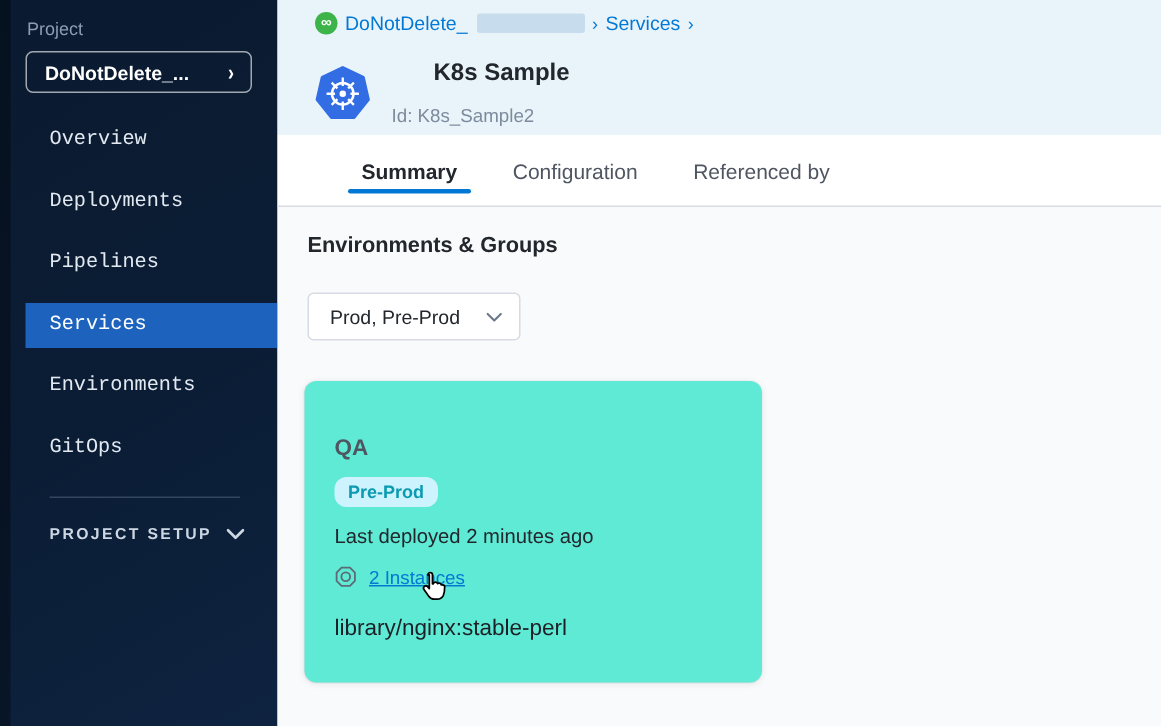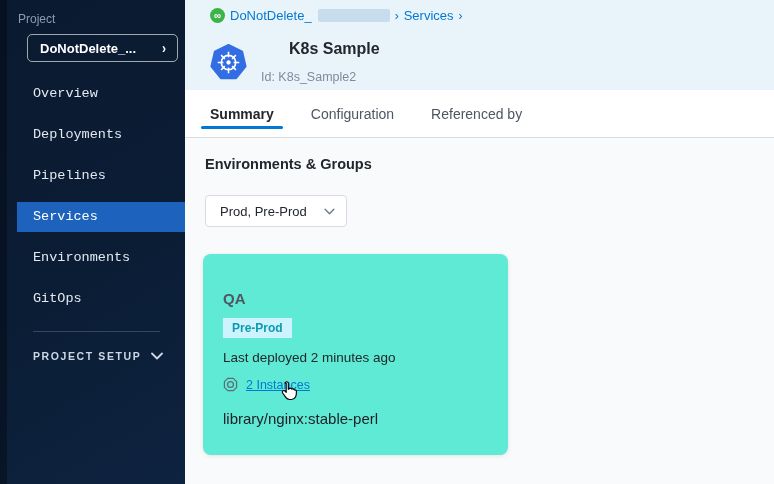--- a/index.html
+++ b/index.html
@@ -6,21 +6,21 @@
   html,body { width:774px; height:484px; overflow:hidden;
     font-family:"Liberation Sans","DejaVu Sans",sans-serif; background:#f9fafb; }
   .stage { position:relative; width:774px; height:352px; }
 
   
   .sidebar { position:absolute; left:0; top:0; width:185px; height:484px;
     background:linear-gradient(150deg,#0a1a30 0%,#0b1d35 55%,#0e2340 100%); }
   .sidebar::before { content:""; position:absolute; left:0; top:0; width:7px; height:100%;
     background:rgba(0,0,0,.33); }
   .project-label { position:absolute; left:18px; top:12px; font-size:12px; color:#8d9cb2; }
-  .project-selector { position:absolute; left:27px; top:34px; width:151px; height:28px;
+  .project-selector { position:absolute; left:17px; top:34px; width:151px; height:28px;
     border:1px solid rgba(255,255,255,.62); border-radius:5px; display:flex;
     align-items:center; justify-content:space-between; padding:0 11px 0 12px;
     color:#fff; font-size:13px; font-weight:bold; cursor:pointer; }
   .project-selector .chev { font-size:12px; font-weight:bold; transform:scaleY(1.25); }
   .nav { position:absolute; left:0; top:73px; width:100%; }
   .nav-item { height:41px; display:flex; align-items:center; padding-left:33px;
     font-size:13.5px; color:#e3e9f1; cursor:pointer;font-family:Liberation Mono, monospace; }
   .nav-item.active { height:30px; margin:5.5px 0; background:#1d63bd; color:#fff;
     margin-left:17px; padding-left:16px; }
   .side-divider { position:absolute; left:33px; top:331px; width:127px; height:0;
@@ -44,39 +44,39 @@
   .crumb-sep { color:#0278d5; font-size:12px; }
   .header-row { position:absolute; left:25px; top:40px; display:flex; align-items:center; gap:14px; }
   .svc-title { font-size:16px; font-weight:bold; color:#22272d;margin-left:28px; }
   .svc-id { font-size:12.5px; color:#7d8b9d; margin-top:12px; }
 
   .tabbar { position:absolute; left:0; top:90px; width:100%; height:48px; background:#fff;
     border-bottom:1px solid #d9dce3; display:flex; align-items:center; gap:37px;
     padding-left:25px; }
   .tab { font-size:14px; color:#4f5662; cursor:pointer; position:relative;
     height:100%; display:flex; align-items:center; }
-  .tab.active { color:#22272d; font-weight:bold; }
+  .tab.active { color:#22272d; font-weight:bold;margin-left:31px; }
   .tab.active::after { content:""; position:absolute; left:-9px; right:-9px; bottom:8px;
     height:3px; border-radius:2px; background:#0278d5; }
 
   .content { position:absolute; left:0; top:138px; width:100%; height:346px; background:#f9fafb; }
   .section-title { position:absolute; left:20px; top:18px; font-size:14.5px;
     font-weight:bold; color:#22272d; }
   .env-filter { position:absolute; left:20px; top:57px; width:142px; height:32px;
     background:#fff; border:1px solid #d9dae6; border-radius:4px; display:flex;
     align-items:center; justify-content:space-between; padding:0 11px 0 14px;
     font-size:13px; color:#22272d; cursor:pointer; }
 
   .card { position:absolute; left:18px; top:116px; width:305px; height:201px;
     background:#5eead4; border-radius:8px;
     box-shadow:0 0 1px rgba(40,41,61,.1), 0 1px 4px rgba(96,97,112,.14); }
   .env-name { position:absolute; left:20px; top:36px; font-size:15px; font-weight:bold;
     color:#4f5662; }
   .badge { position:absolute; left:20px; top:64px; background:#cdf4fe; color:#0b9ab0;
-    font-size:12px; font-weight:bold; padding:3px 9px; border-radius:0; }
+    font-size:12px; font-weight:bold; padding:3px 9px; border-radius:8px; }
   .deployed { position:absolute; left:20px; top:96px; font-size:13.5px; color:#22272d; }
   .instances-row { position:absolute; left:20px; top:123px; display:flex;
     align-items:center; gap:8px; }
   .instances-link { font-size:12.5px; color:#0278d5; text-decoration:underline; cursor:pointer; }
   .artifact { position:absolute; left:20px; top:156px; font-size:15px; color:#1c1f26; }
 
   .cursor { position:absolute; left:277px; top:380px; width:23px; height:23px;
     pointer-events:none; z-index:10; }
 </style>
 </head>

